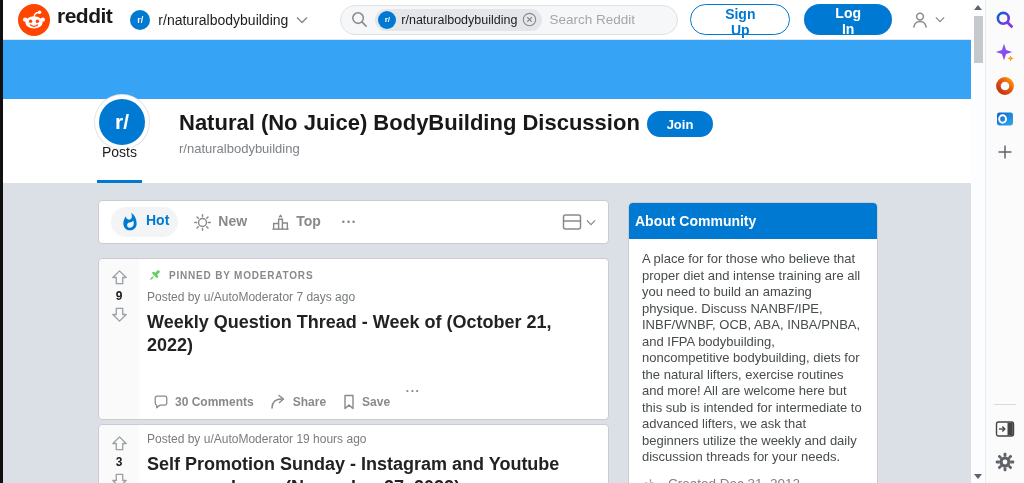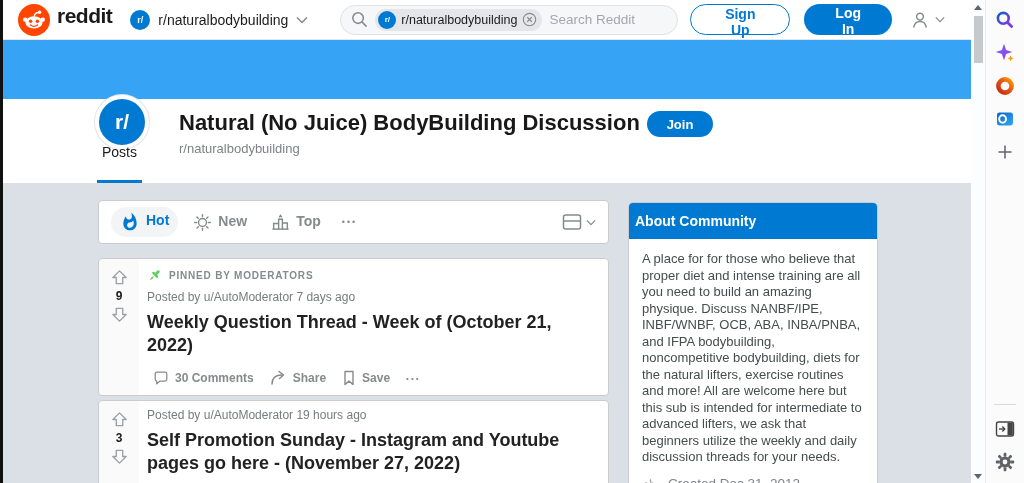--- a/index.html
+++ b/index.html
@@ -53,21 +53,21 @@
   .post { background:#fff; border:1px solid #ccc; border-radius:4px; display:flex; margin-bottom:4px; cursor:pointer; }
   .votecol { width:40px; flex:0 0 40px; background:rgba(28,28,28,0.025); border-radius:4px 0 0 4px; display:flex; flex-direction:column; align-items:center; padding-top:9px; gap:2px; }
   .vote-btn { cursor:pointer; line-height:0; }
   .vote-count { font-size:12px; font-weight:700; color:#1a1a1b; }
   .post-main { flex:1; padding:7px 10px 5px 8px; min-width:0; }
   .pinned-row { display:flex; align-items:center; gap:7px; margin:2px 0 7px 0; }
   .pinned-label { font-size:10px; font-weight:700; color:#878a8c; letter-spacing:0.8px; }
   .post-meta { font-size:12px; color:#787c7e; margin-bottom:7px; }
   .post-title { font-size:18px; font-weight:600; color:#222; line-height:23px; margin-bottom:9px; }
   .actions { display:flex; align-items:center; gap:4px; }
-  .action { display:flex; align-items:center; gap:6px; color:#878a8c; font-size:12px; font-weight:700; padding:4px 6px; border-radius:2px; cursor:pointer; }
+  .action { display:flex; align-items:center; gap:6px; color:#878a8c; font-size:12px; font-weight:700; padding:4px 6px; border-radius:2px; cursor:pointer;margin-top:24px; }
   .action-more { color:#878a8c; font-size:8px; letter-spacing:2px; padding:4px 6px; cursor:pointer; }
 
   
   .about-card { position:absolute; left:625px; top:19px; width:250px; height:480px; background:#fff; border:1px solid #ccc; border-radius:5px 5px 0 0; }
   .about-header { background:#0079d3; color:#fff; font-size:14px; font-weight:700; padding:10px 6px; border-radius:4px 4px 0 0; }
   .about-body { padding:12px 13px; }
   .about-desc { font-size:13px; line-height:16.5px; color:#474c4e; }
   .created-row { display:flex; align-items:center; gap:9px; margin-top:9px; font-size:13.5px; color:#7d8287; }
 
   

